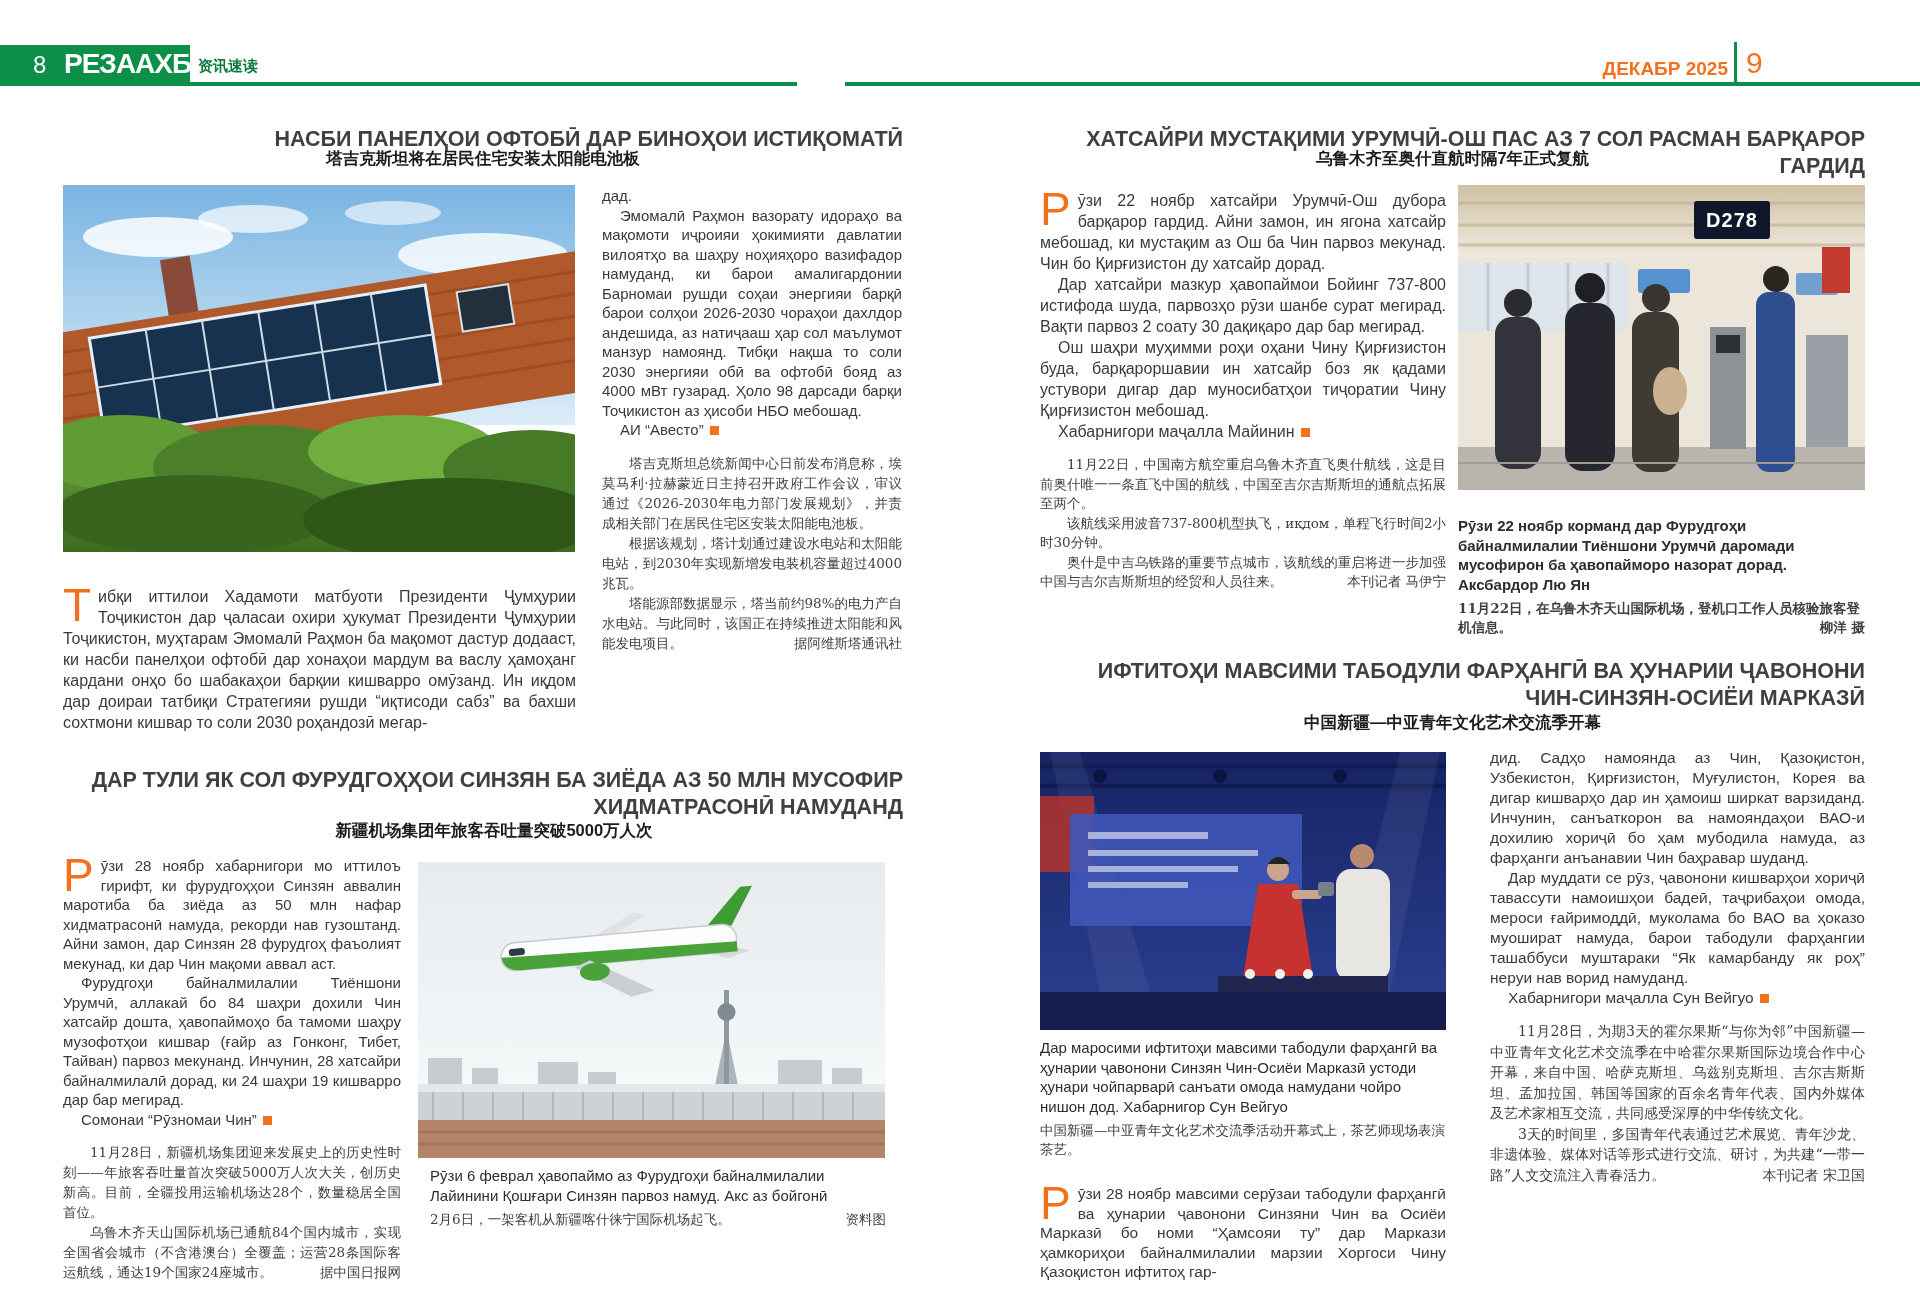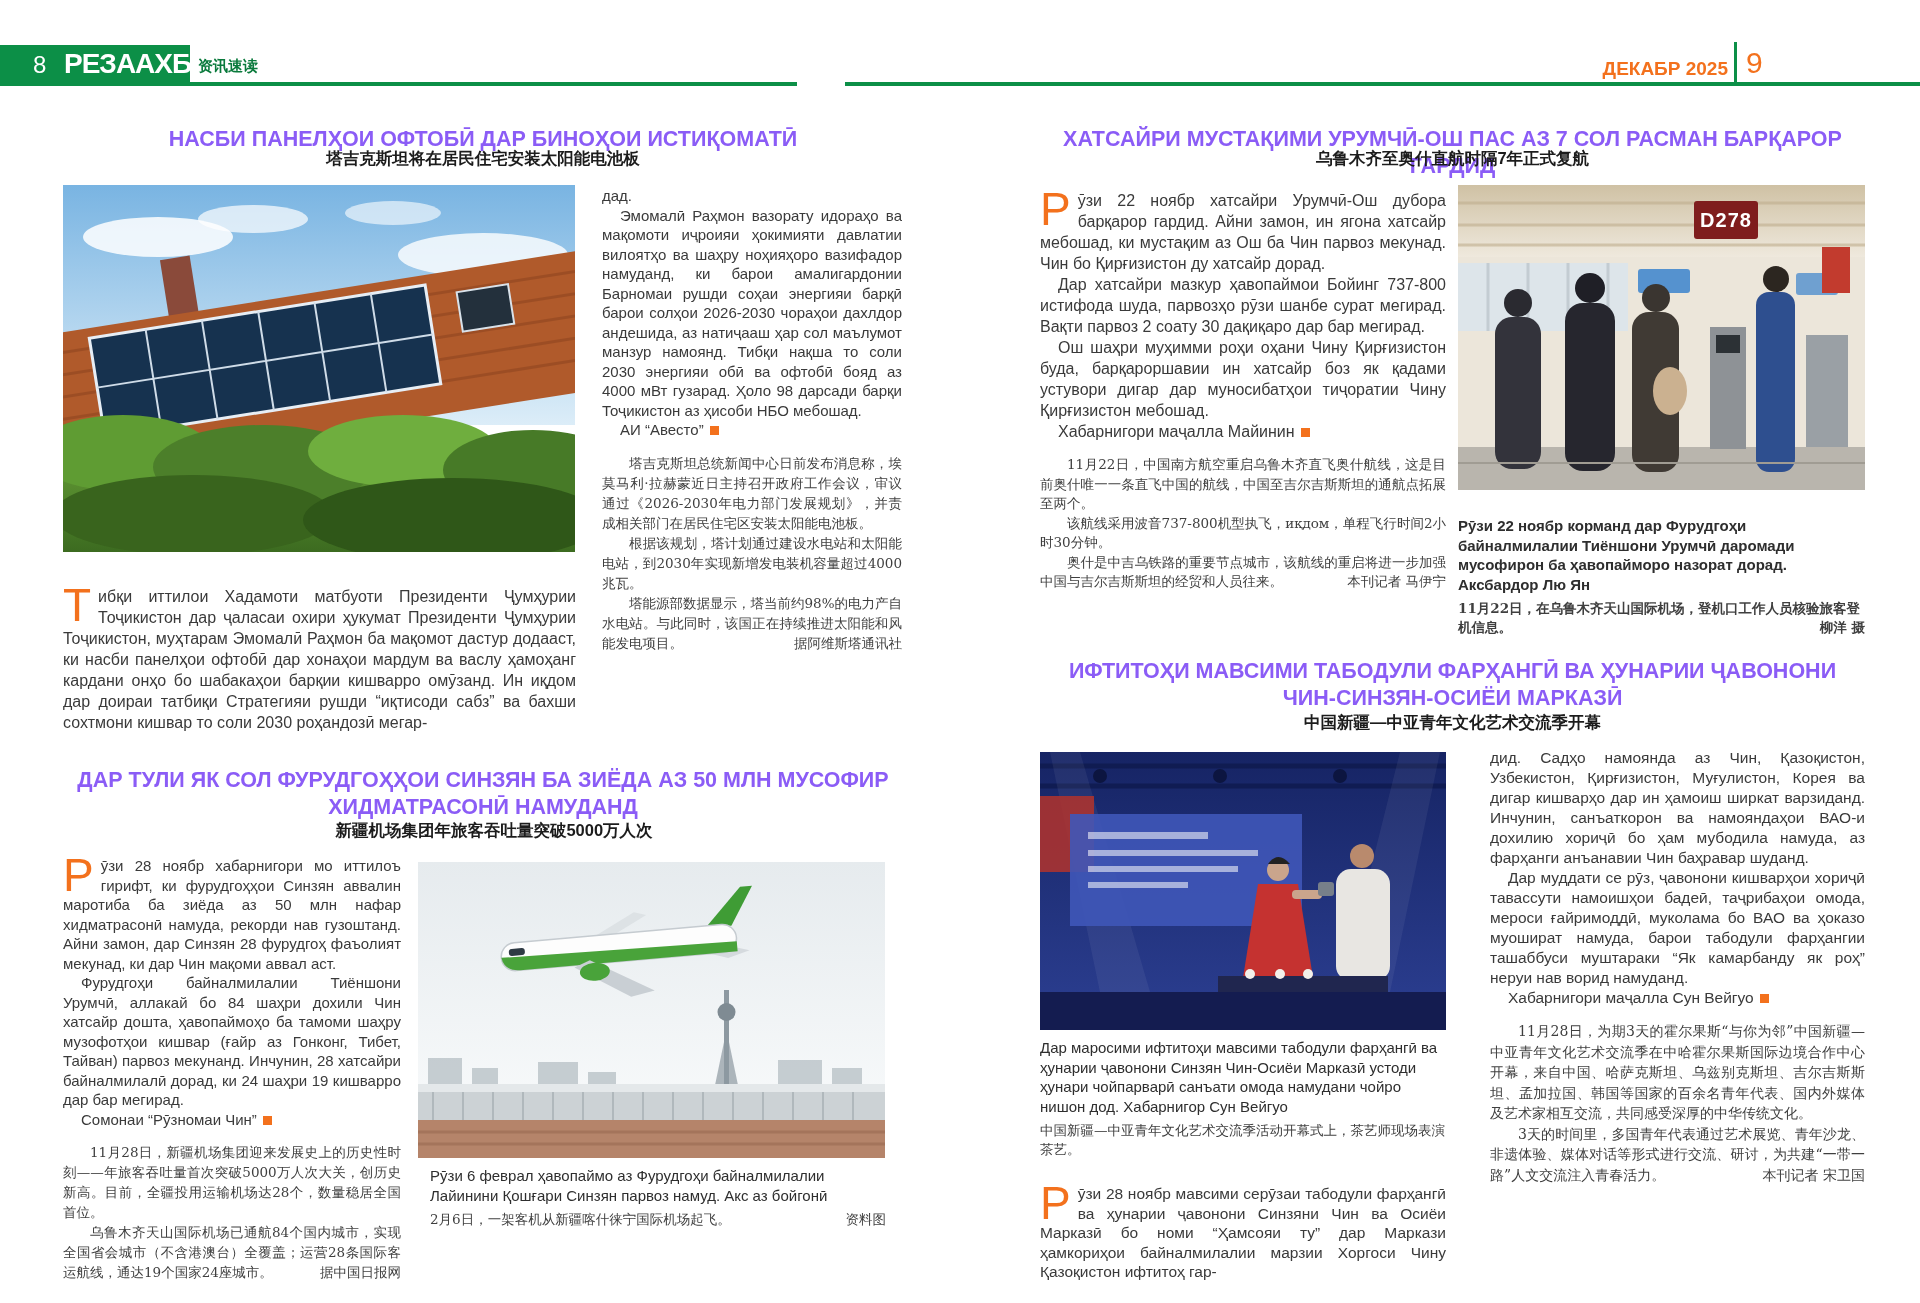--- a/index.html
+++ b/index.html
@@ -12,21 +12,21 @@
   .mast-cn{position:absolute;left:198px;top:57px;font-size:15px;font-weight:bold;color:#0a7a3c;
            font-family:"DejaVu Serif","Liberation Serif",serif;}
   .rule{position:absolute;top:82px;height:4px;background:#0c8f47;}
   .rule-left{left:0;width:797px;}
   .rule-right{left:845px;width:1075px;}
   .hdr-date{position:absolute;left:1540px;top:58px;width:188px;text-align:right;
             font-size:19px;font-weight:bold;color:#f3711d;}
   .hdr-vline{position:absolute;left:1734px;top:42px;width:3px;height:40px;background:#0c8f47;}
   .hdr-pg9{position:absolute;left:1746px;top:46px;font-size:30px;color:#f3711d;}
   
-  .a-title{position:absolute;text-align:center;color:#8b5cf6;font-weight:bold;
+  .a-title{position:absolute;text-align:right;color:#404040;font-weight:bold;
            font-size:21.5px;line-height:27px;}
   .a-sub{position:absolute;text-align:center;font-weight:bold;font-size:16.5px;color:#1c1c1c;}
   
   .tj{position:absolute;text-align:justify;color:#3a3a3a;}
   .tj p{margin:0;}
   .tj p.ind{text-indent:18px;}
   .src{text-indent:18px;margin-top:2px;}
   .sq{display:inline-block;width:9px;height:9px;background:#f3711d;margin-left:6px;}
   .dropcap{float:left;color:#f3711d;font-size:46px;line-height:37px;padding:1px 7px 0 0;}
   .cnb{font-family:"DejaVu Serif","Liberation Serif",serif;color:#3f3f3f;text-align:justify;}
@@ -41,21 +41,21 @@
   #a4-col .t{font-size:15.5px;line-height:20px;}   #a4-col .c{font-size:14px;line-height:20.5px;}
   #a4-lead{font-size:15.5px;line-height:19.5px;}
   
   .cap{position:absolute;}
   .cap .ct{font-size:15px;line-height:19.5px;color:#2e2e2e;}
   .cap .cc{font-family:"DejaVu Serif","Liberation Serif",serif;font-size:13.5px;line-height:19px;
            color:#3f3f3f;margin-top:5px;}
   
   .photo{position:absolute;overflow:hidden;}
   .photo svg{display:block;width:100%;height:100%;}
-  .gatesign{position:absolute;left:1694px;top:201px;width:64px;height:38px;background:#7f1d1d;
+  .gatesign{position:absolute;left:1694px;top:201px;width:76px;height:38px;background:#0f172a;
             border-radius:3px;color:#fff;font-weight:bold;font-size:20px;line-height:38px;
             text-align:center;letter-spacing:1px;}
 </style>
 </head>
 <body>
 
 <div class="spread">
 
   <div class="mast-box"></div>
   <span class="mast-pg">8</span>

